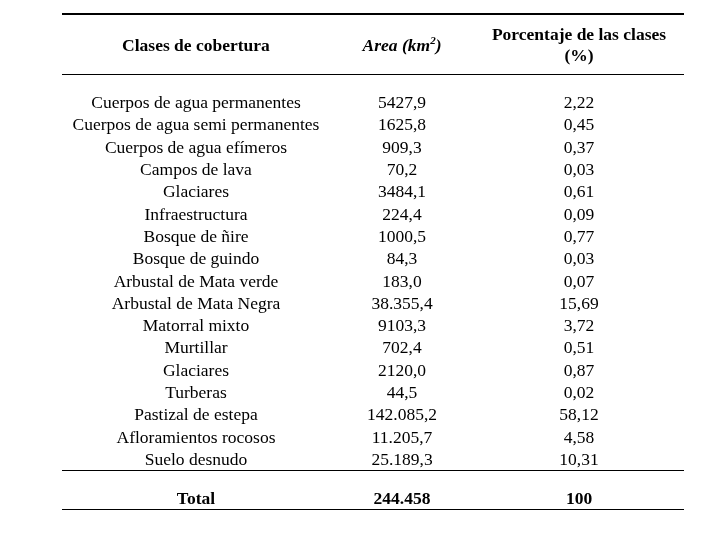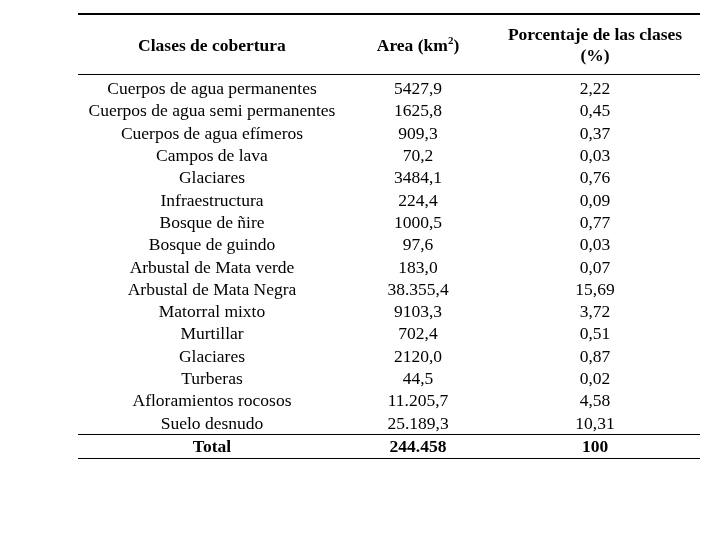--- a/index.html
+++ b/index.html
@@ -10,21 +10,21 @@
   body {
     width: 721px;
     height: 551px;
     overflow: hidden;
     font-family: "Liberation Serif", "DejaVu Serif", serif;
     color: #000000;
   }
 
   #table-wrap {
     position: absolute;
-    left: 78px;
+    left: 62px;
     top: 13px;
     width: 622px;
   }
 
   table.cover-table {
     border-collapse: collapse;
     width: 622px;
     table-layout: fixed;
   }
 
@@ -46,50 +46,50 @@
   thead tr.header-row th {
     font-weight: bold;
     font-size: 17.5px;
     line-height: 21px;
     padding-top: 9px;
     padding-bottom: 8px;
     border-top: 2px solid #000;
     border-bottom: 1.6px solid #000;
   }
   th.h-name    { font-size: 17.5px; }
-  th.h-area    { font-size: 17.5px; }
+  th.h-area    { font-size: 17.5px; font-style: italic; }
   th.h-percent { font-size: 17.5px; }
 
   sup.sup2 {
     font-size: 11px;
     vertical-align: super;
     line-height: 0;
   }
 
   
   tbody tr.data-row td {
     font-size: 17.5px;
     line-height: 20px;
     height: 22.3px;
     font-weight: normal;
   }
 
   tbody tr.data-row:first-child td {
-    padding-top: 2px;
+    padding-top: 16px;
   }
 
   
   tfoot tr.total-row td {
     font-weight: bold;
     font-size: 17.5px;
     line-height: 20px;
     height: 23px;
     border-top: 1.6px solid #000;
     border-bottom: 1.8px solid #000;
-    padding-top: 0;
+    padding-top: 15px;
   }
 </style>
 </head>
 <body>
 
 <div id="table-wrap">
   <table class="cover-table">
     <colgroup>
       <col class="col-name">
       <col class="col-area">
@@ -119,35 +119,35 @@
           <td>0,37</td>
         </tr>
         <tr class="data-row">
           <td>Campos de lava</td>
           <td>70,2</td>
           <td>0,03</td>
         </tr>
         <tr class="data-row">
           <td>Glaciares</td>
           <td>3484,1</td>
-          <td>0,76</td>
+          <td>0,61</td>
         </tr>
         <tr class="data-row">
           <td>Infraestructura</td>
           <td>224,4</td>
           <td>0,09</td>
         </tr>
         <tr class="data-row">
           <td>Bosque de ñire</td>
           <td>1000,5</td>
           <td>0,77</td>
         </tr>
         <tr class="data-row">
           <td>Bosque de guindo</td>
-          <td>97,6</td>
+          <td>84,3</td>
           <td>0,03</td>
         </tr>
         <tr class="data-row">
           <td>Arbustal de Mata verde</td>
           <td>183,0</td>
           <td>0,07</td>
         </tr>
         <tr class="data-row">
           <td>Arbustal de Mata Negra</td>
           <td>38.355,4</td>
@@ -165,20 +165,25 @@
         </tr>
         <tr class="data-row">
           <td>Glaciares</td>
           <td>2120,0</td>
           <td>0,87</td>
         </tr>
         <tr class="data-row">
           <td>Turberas</td>
           <td>44,5</td>
           <td>0,02</td>
+        </tr>
+        <tr class="data-row">
+          <td>Pastizal de estepa</td>
+          <td>142.085,2</td>
+          <td>58,12</td>
         </tr>
         <tr class="data-row">
           <td>Afloramientos rocosos</td>
           <td>11.205,7</td>
           <td>4,58</td>
         </tr>
         <tr class="data-row">
           <td>Suelo desnudo</td>
           <td>25.189,3</td>
           <td>10,31</td>

